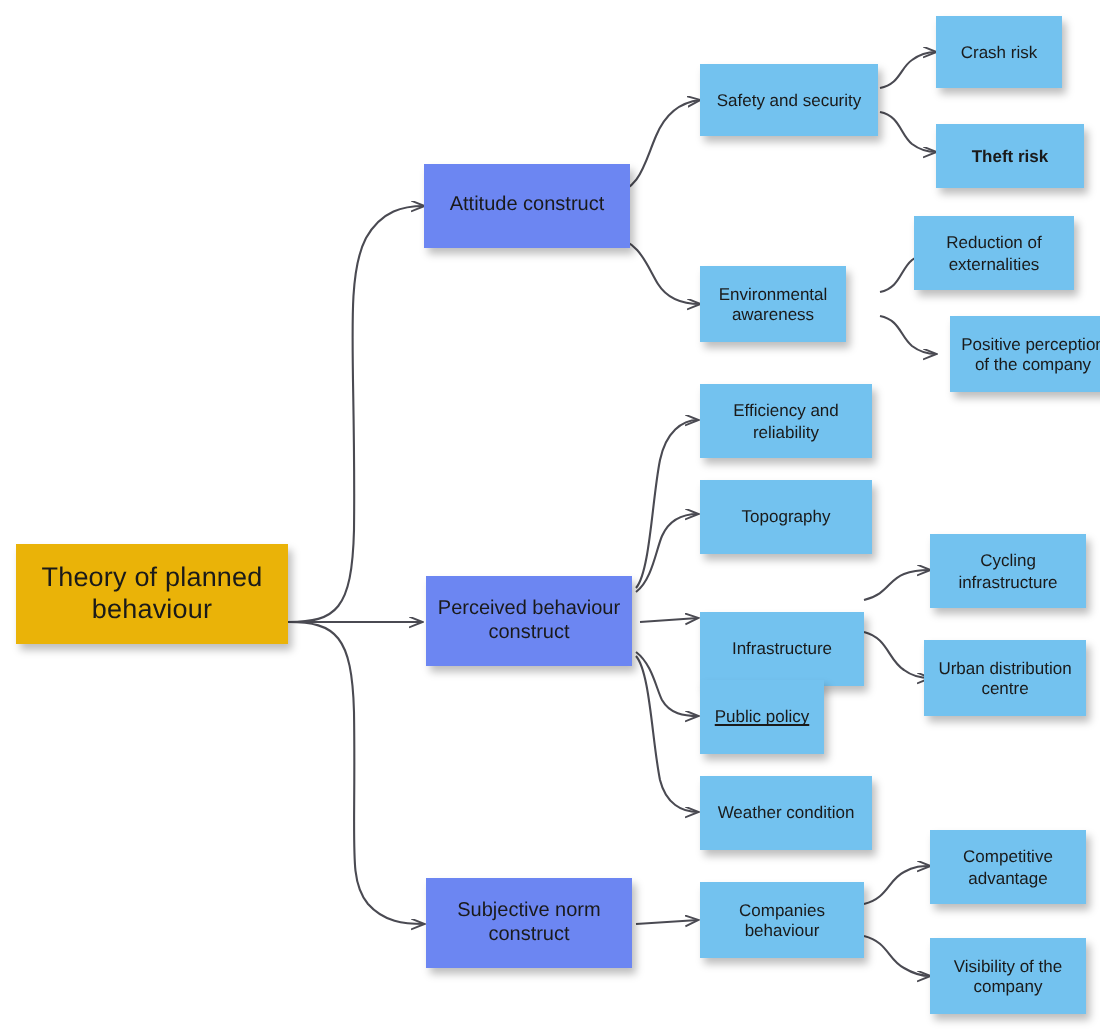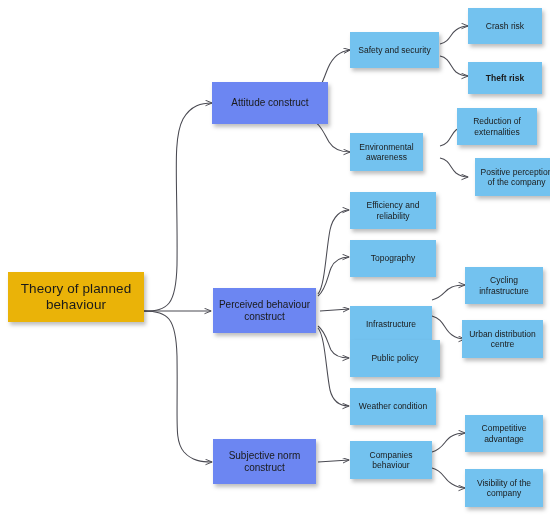--- a/index.html
+++ b/index.html
@@ -96,21 +96,21 @@
 
       <path d="M432,452 C444,449 444,440 452,436 C457,433 461,433 465,433"></path>
       <path d="M432,468 C444,471 444,480 452,484 C457,487 461,488 465,488"></path>
     </g>
   </svg>
 
   <div class="node lvl-root" style="left:8px; top:272px; width:136px; height:50px;">
     <span>Theory of planned behaviour</span>
   </div>
 
-  <div class="node lvl-2" style="left:212px; top:82px; width:116px; height:42px;">
+  <div class="node lvl-2" style="left:212px; top:82px; width:103px; height:42px;">
     <span>Attitude construct</span>
   </div>
   <div class="node lvl-2" style="left:213px; top:288px; width:103px; height:45px;">
     <span>Perceived behaviour construct</span>
   </div>
   <div class="node lvl-2" style="left:213px; top:439px; width:103px; height:45px;">
     <span>Subjective norm construct</span>
   </div>
 
   <div class="node lvl-3" style="left:350px; top:32px; width:89px; height:36px;">
@@ -121,31 +121,31 @@
   </div>
   <div class="node lvl-3" style="left:350px; top:192px; width:86px; height:37px;">
     <span>Efficiency and reliability</span>
   </div>
   <div class="node lvl-3" style="left:350px; top:240px; width:86px; height:37px;">
     <span>Topography</span>
   </div>
   <div class="node lvl-3" style="left:350px; top:290px; width:82px; height:37px;margin-top:16px;">
     <span>Infrastructure</span>
   </div>
-  <div class="node lvl-3" style="left:350px; top:340px; width:90px; height:37px;">
+  <div class="node lvl-3" style="left:350px; top:340px; width:62px; height:37px;text-decoration:underline;">
     <span>Public policy</span>
   </div>
   <div class="node lvl-3" style="left:350px; top:388px; width:86px; height:37px;">
     <span>Weather condition</span>
   </div>
   <div class="node lvl-3" style="left:350px; top:441px; width:82px; height:38px;">
     <span>Companies behaviour</span>
   </div>
 
-  <div class="node lvl-4" style="left:468px; top:8px; width:74px; height:36px;">
+  <div class="node lvl-4" style="left:468px; top:8px; width:63px; height:36px;">
     <span>Crash risk</span>
   </div>
   <div class="node lvl-4" style="left:468px; top:62px; width:74px; height:32px;font-weight:bold;">
     <span>Theft risk</span>
   </div>
   <div class="node lvl-4" style="left:457px; top:108px; width:80px; height:37px;">
     <span>Reduction of externalities</span>
   </div>
   <div class="node lvl-4" style="left:475px; top:158px; width:83px; height:38px;">
     <span>Positive perception of the company</span>

